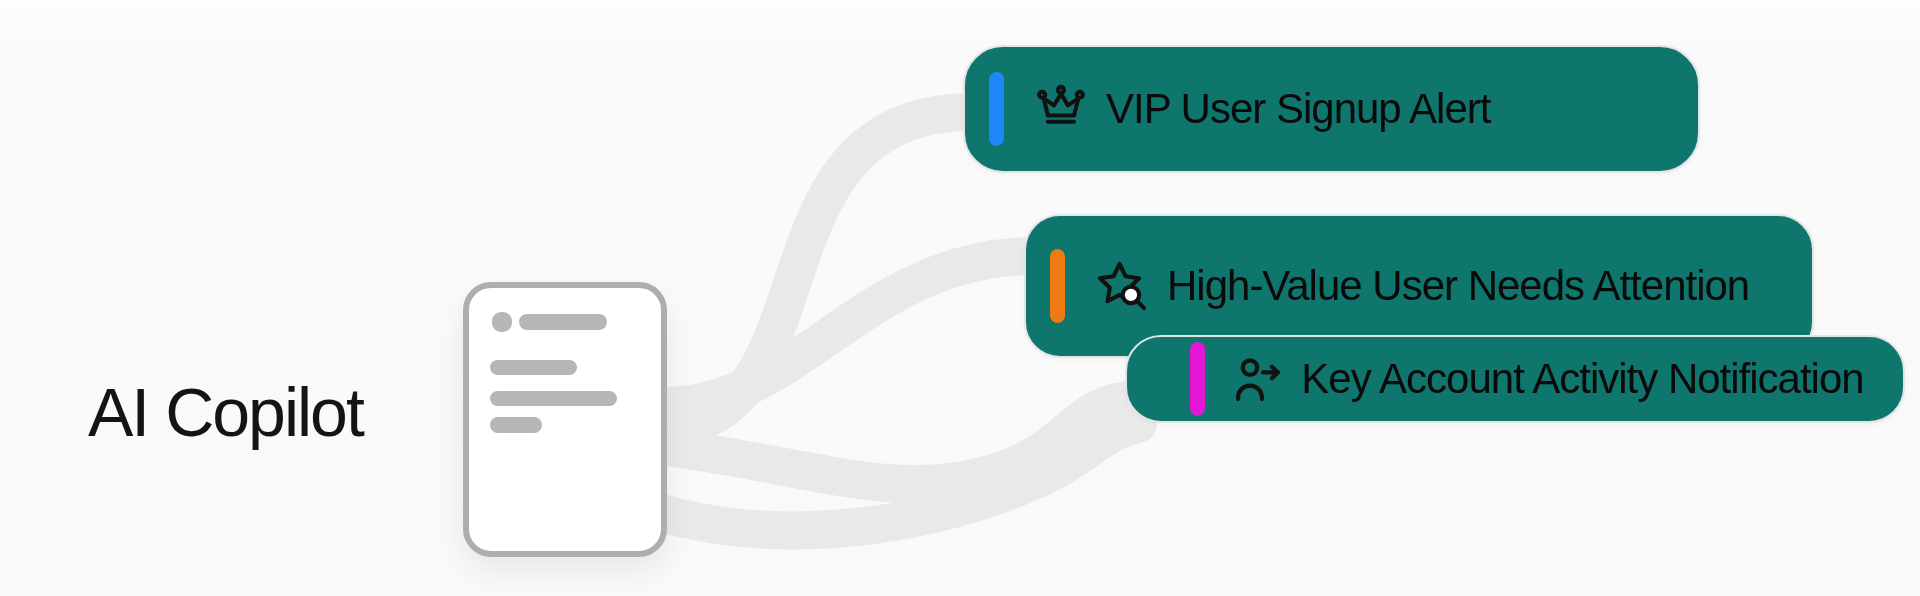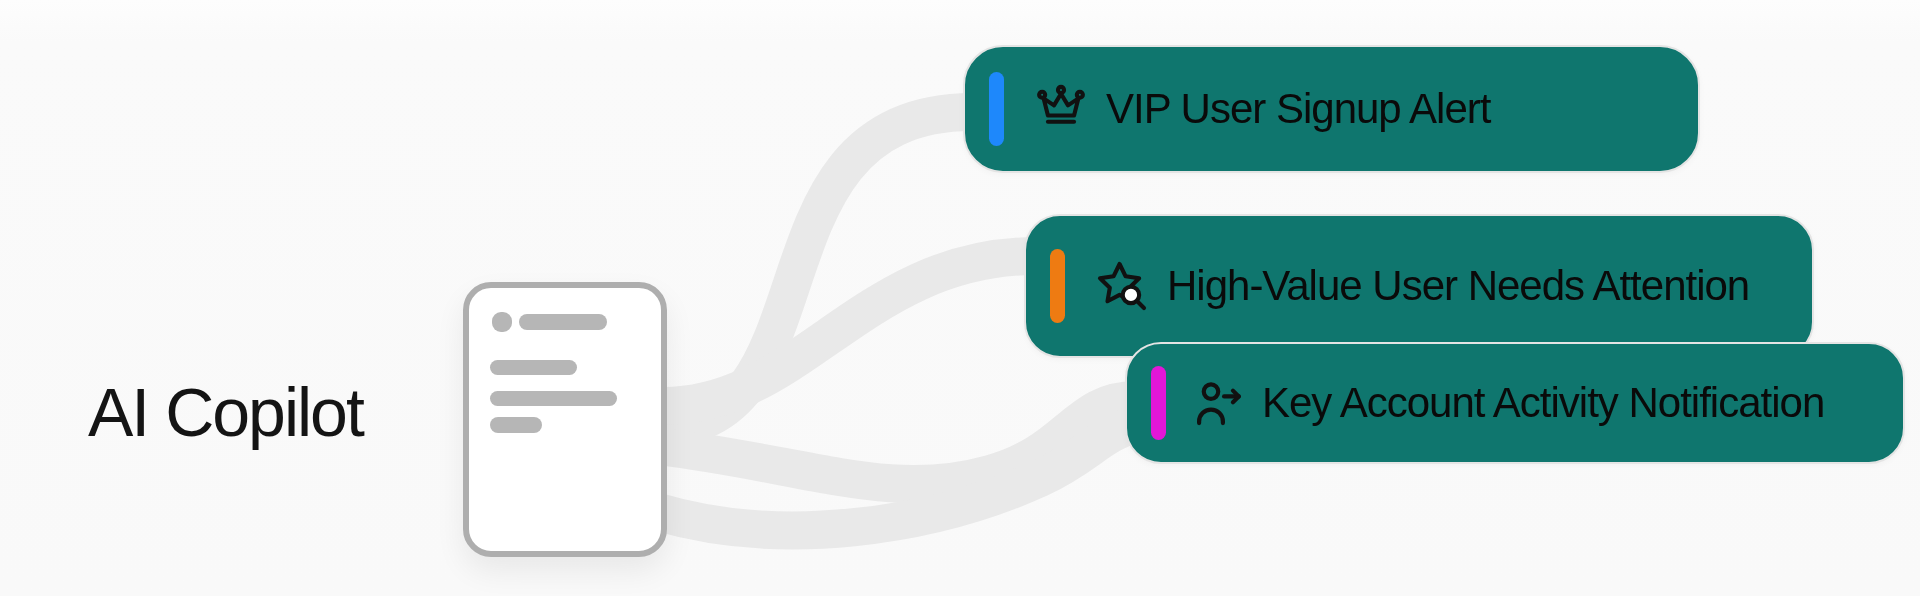--- a/index.html
+++ b/index.html
@@ -38,21 +38,21 @@
   .pill{
     position:absolute;display:flex;align-items:center;
     background:#0f766e;border:2px solid #e4e4e4;border-radius:40px;
     box-sizing:border-box;
     box-shadow:0 2px 6px rgba(0,0,0,.03);
     padding-left:24px;
     white-space:nowrap;
   }
   .pill-1{left:963px;top:45px;width:737px;height:128px;}
   .pill-2{left:1024px;top:194px;width:790px;height:144px;border-radius:36px;margin-top:20px;}
-  .pill-3{left:1125px;top:342px;width:780px;height:122px;border-radius:36px;}
+  .pill-3{left:1125px;top:335px;width:780px;height:88px;border-radius:36px;justify-content:center;}
   .accent{
     width:15px;height:74px;border-radius:8px;flex:0 0 auto;
   }
   .pill .icon{flex:0 0 auto;display:flex;align-items:center;justify-content:center;
     margin-left:28px;color:#111;}
   .pill-3 .icon{margin-left:24px;}
   .pill .label{
     margin-left:16px;font-size:42px;letter-spacing:-1px;color:#0a0a0a;font-weight:400;
   }
 </style>

